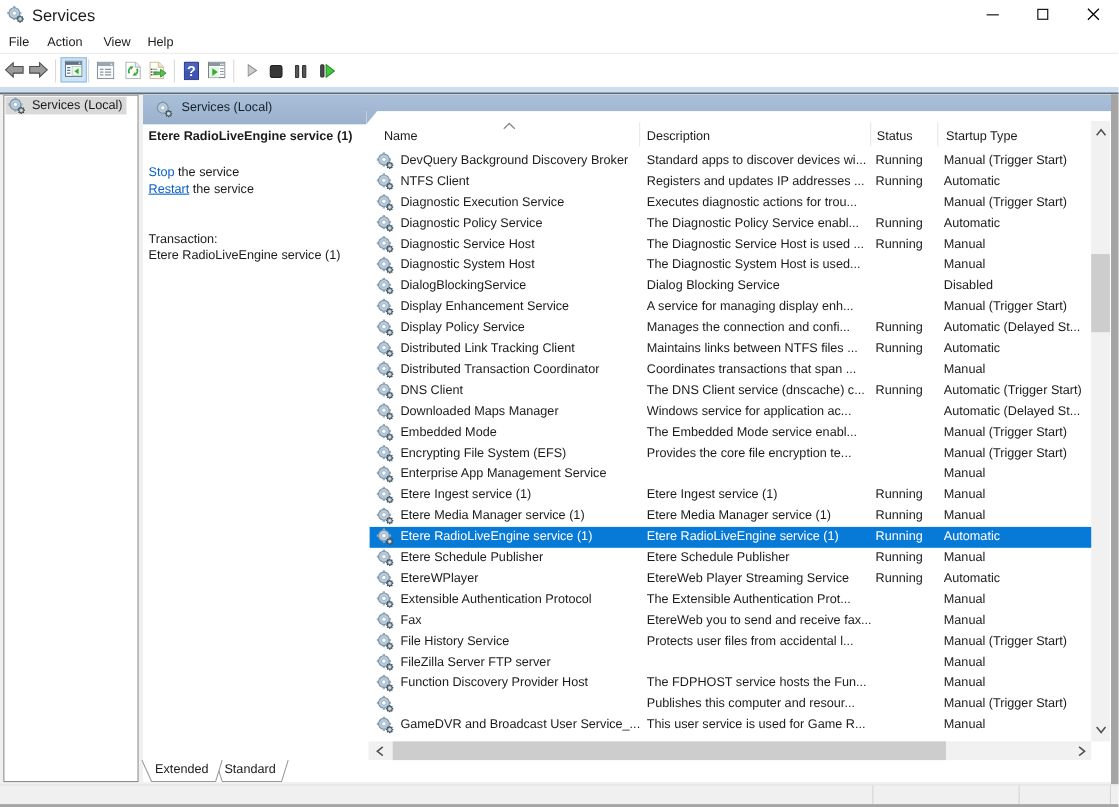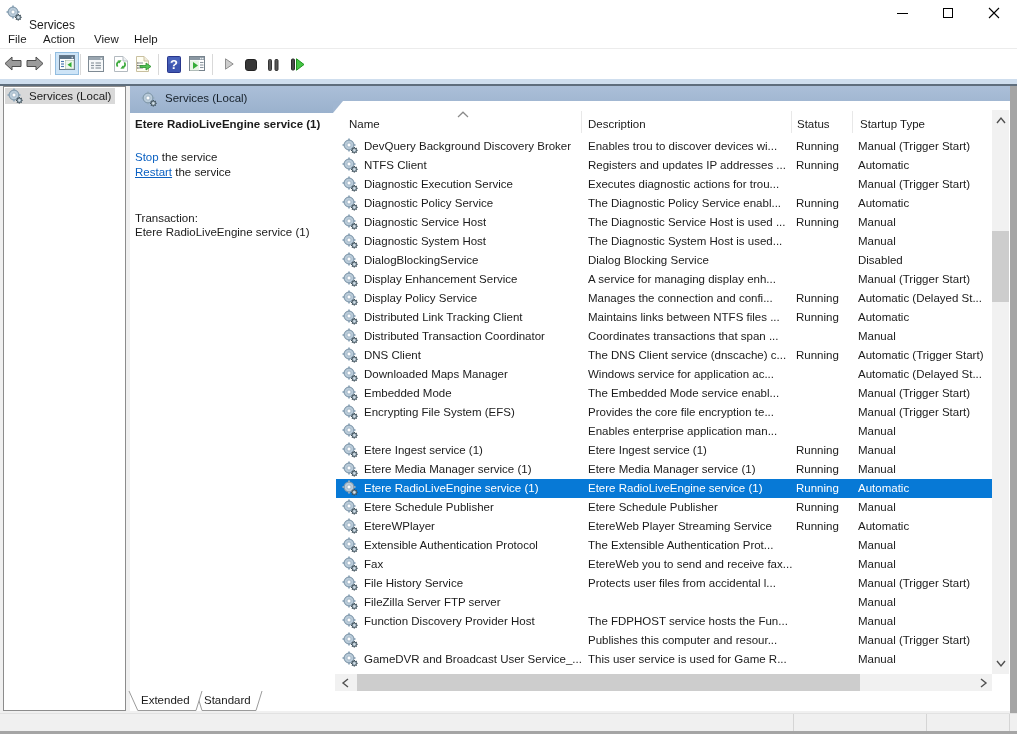--- a/index.html
+++ b/index.html
@@ -39,21 +39,21 @@
  </g>
  <circle cx="12.3" cy="12.3" r="2.2" fill="#b3c4d0" stroke="#45565f" stroke-width="0.9"></circle>
  <circle cx="12.3" cy="12.3" r="0.7" fill="#e4ecf1"></circle>
 </symbol>
 </defs>
 </svg>
 
 <svg class="gi" style="left:6px;top:5px">
     <use href="#g"></use>
   </svg>
-<div class="a" style="left:29px;top:18px;font-size:12px">Services</div>
+<div class="a" style="left:29px;top:6px;font-size:15px">Services</div>
 <div class="a" style="left:897px;top:13px;width:11px;height:1px;background:#000"></div>
 <div class="a" style="left:943px;top:8px;width:10px;height:10px;border:1px solid #000"></div>
 <svg class="a" style="left:988px;top:7px" width="12" height="12">
     <path d="M1,1 L11,11 M11,1 L1,11" stroke="#000" stroke-width="1.1"></path>
   </svg>
 <div class="a" style="left:8px;top:33px">File</div>
 <div class="a" style="left:43px;top:33px">Action</div>
 <div class="a" style="left:94px;top:33px">View</div>
 <div class="a" style="left:134px;top:33px">Help</div>
 <div class="a" style="left:0;top:48px;width:1017px;height:1px;background:#ececec"></div>
@@ -180,21 +180,21 @@
 <div class="hl" style="left:791px"></div>
 <div class="hl" style="left:852px"></div>
 <svg class="a" style="left:457px;top:111px" width="12" height="7">
     <path d="M1,6 L6,1.2 L11,6" fill="none" stroke="#8a8a8a" stroke-width="1.2"></path>
   </svg>
 <div class="row" style="top:136.5px">
     <svg class="gi" style="left:6px;top:1.5px">
       <use href="#g"></use>
     </svg>
     <span class="rn">DevQuery Background Discovery Broker</span>
-    <span class="rd">Enables trou to discover devices wi...</span>
+    <span class="rd">Standard apps to discover devices wi...</span>
     <span class="rs">Running</span>
     <span class="rt">Manual (Trigger Start)</span>
   </div>
 <div class="row" style="top:155.5px">
     <svg class="gi" style="left:6px;top:1.5px">
       <use href="#g"></use>
     </svg>
     <span class="rn">NTFS Client</span>
     <span class="rd">Registers and updates IP addresses ...</span>
     <span class="rs">Running</span>
@@ -314,21 +314,21 @@
     </svg>
     <span class="rn">Encrypting File System (EFS)</span>
     <span class="rd">Provides the core file encryption te...</span>
     <span class="rs"></span>
     <span class="rt">Manual (Trigger Start)</span>
   </div>
 <div class="row" style="top:421.5px">
     <svg class="gi" style="left:6px;top:1.5px">
       <use href="#g"></use>
     </svg>
-    <span class="rd">Enables enterprise application man...</span>
+    <span class="rn">Enterprise App Management Service</span>
     <span class="rs"></span>
     <span class="rt">Manual</span>
   </div>
 <div class="row" style="top:440.5px">
     <svg class="gi" style="left:6px;top:1.5px">
       <use href="#g"></use>
     </svg>
     <span class="rn">Etere Ingest service (1)</span>
     <span class="rd">Etere Ingest service (1)</span>
     <span class="rs">Running</span>

